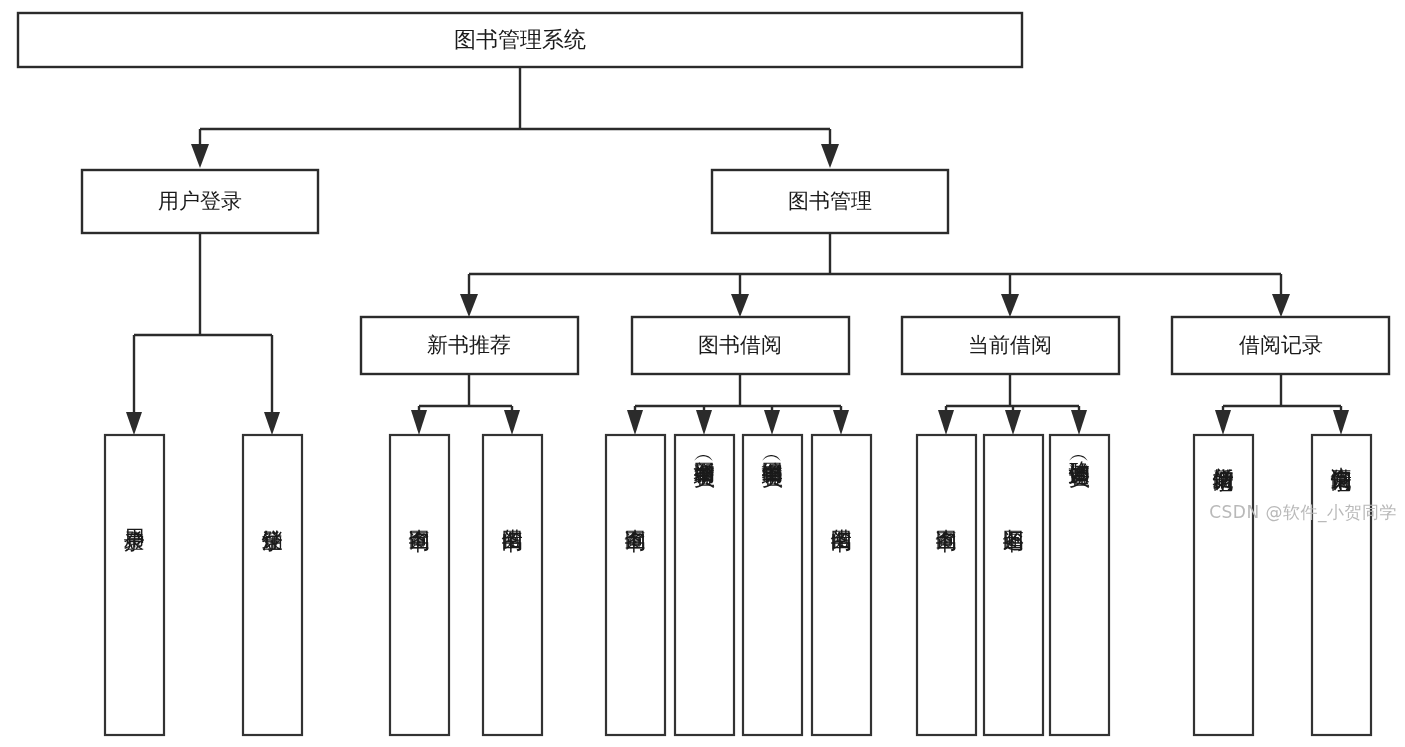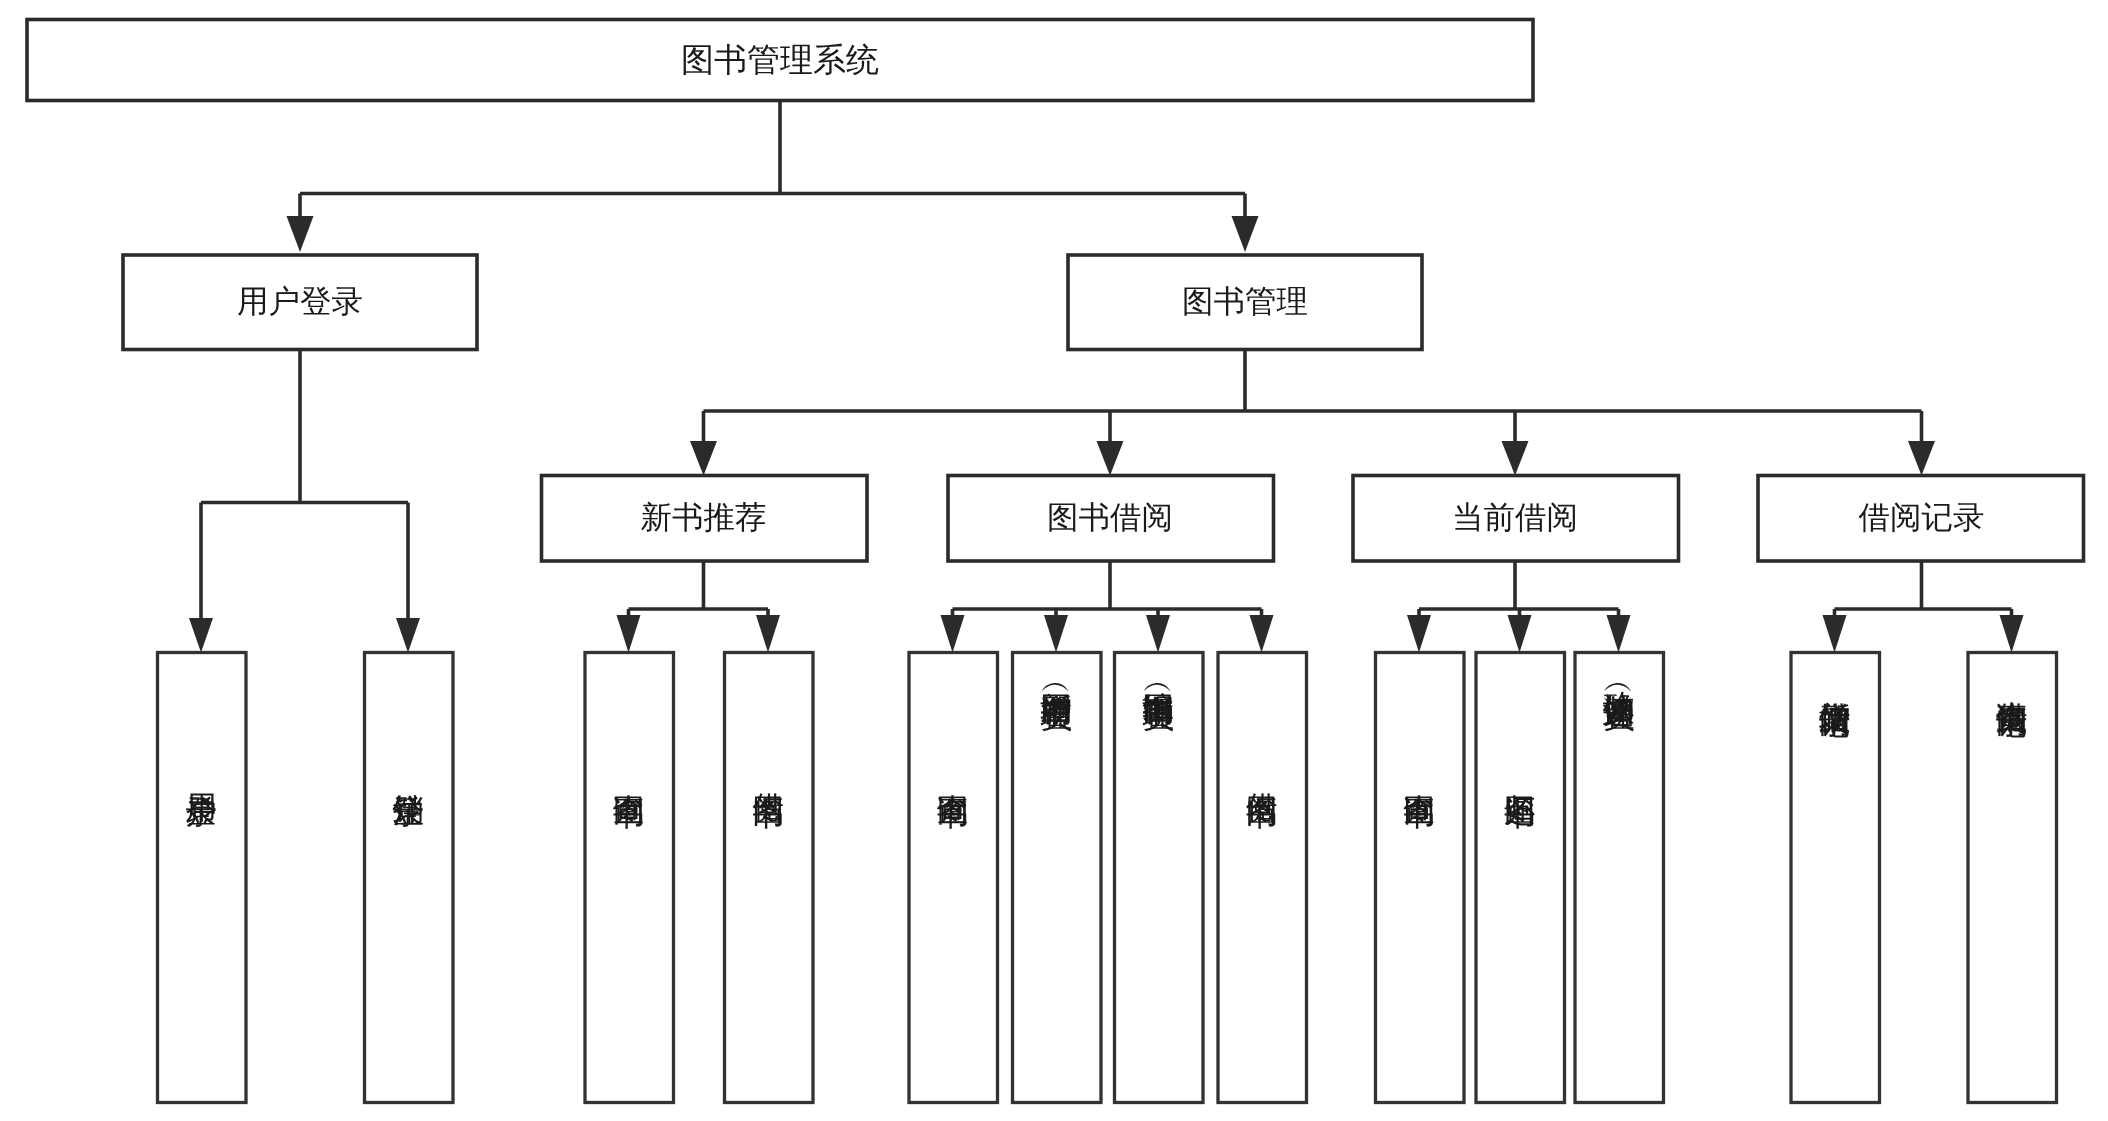--- a/index.html
+++ b/index.html
@@ -231,13 +231,14 @@
   <div class="leaf-label" style="left:772px; top:444px;">编辑图书（管理员）</div>
   <div class="leaf-label" style="left:841px; top:512px;">借阅图书</div>
 
   <div class="leaf-label" style="left:946px; top:512px;">查询图书</div>
   <div class="leaf-label" style="left:1013px; top:512px;">归还图书</div>
   <div class="leaf-label" style="left:1079px; top:444px;">确认归还（管理员）</div>
 
   <div class="leaf-label" style="left:1223px; top:450px;">新增借阅记录</div>
   <div class="leaf-label" style="left:1341px; top:450px;">查询借阅记录</div>
 
+  <div class="watermark">CSDN @软件_小贺同学</div>
 </div>
 
 </body></html>

